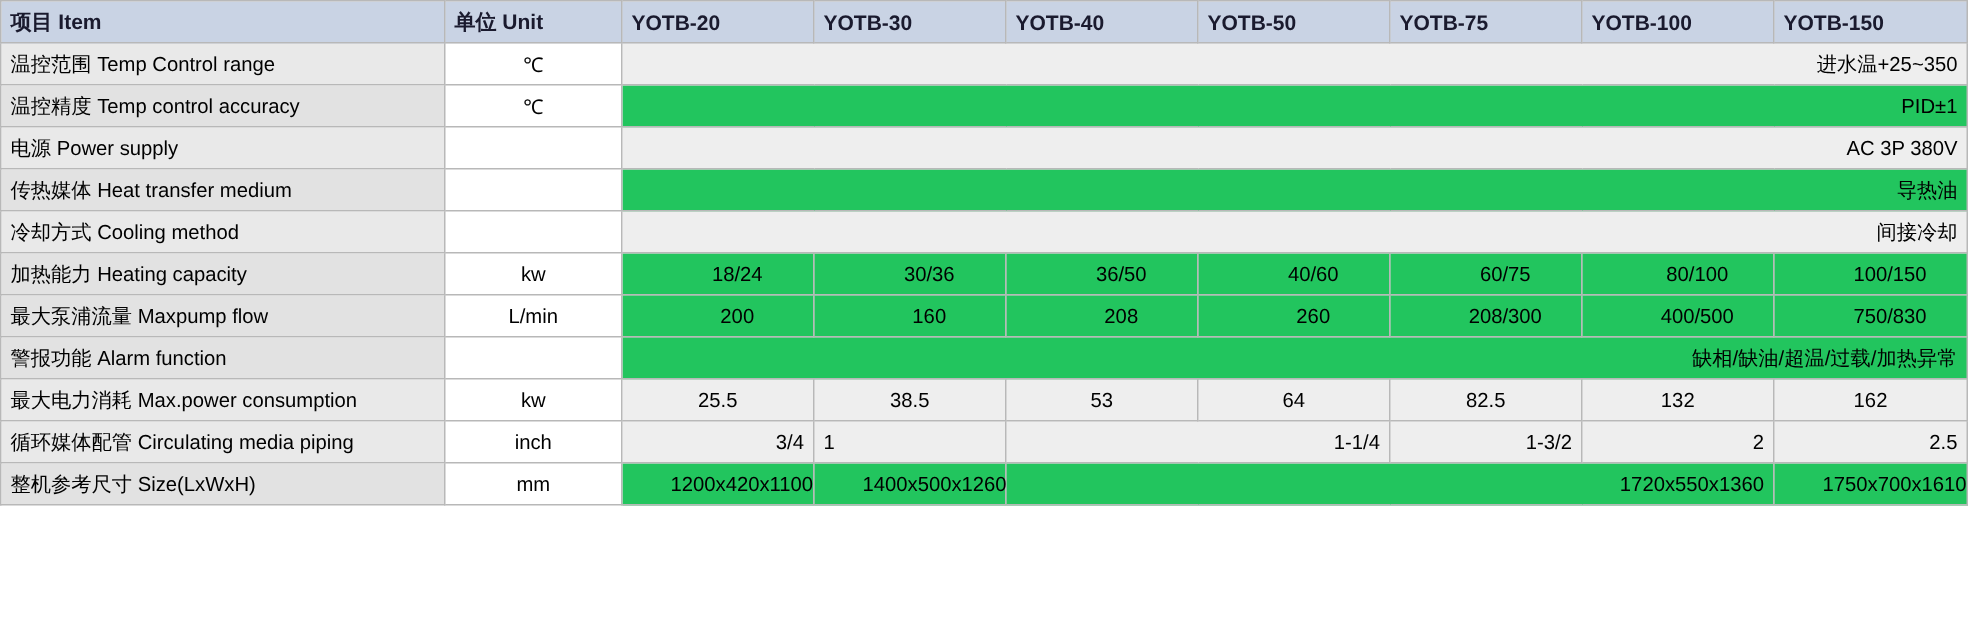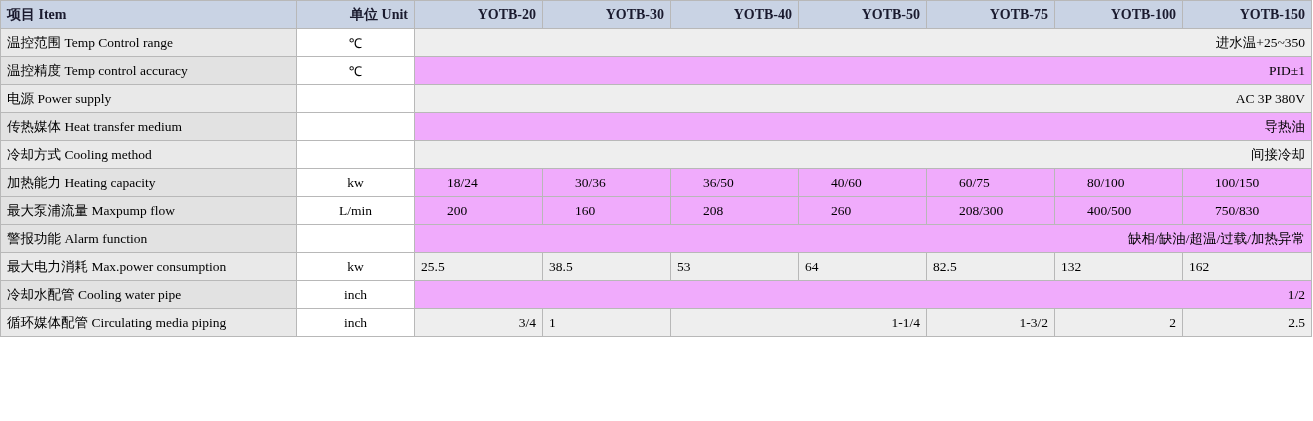--- a/index.html
+++ b/index.html
@@ -12,21 +12,20 @@
     width: 1313px;
     height: 421px;
     overflow: hidden;
   }
   table.spec {
     border-collapse: collapse;
     width: 1196px;
     table-layout: fixed;
     font-size: 13.5px;
     color: #000000;
-    font-family: Liberation Serif, serif;
   }
   table.spec col.c-item    { width: 296px; }
   table.spec col.c-unit    { width: 118px; }
   table.spec col.c-model   { width: 128px; }
   table.spec col.c-model-l { width: 129px; }
 
   table.spec th, table.spec td {
     border: 1px solid #b8b8b8;
     padding: 0 6px;
     height: 28px;
@@ -37,38 +36,39 @@
     background: #c9d3e4;
     font-weight: bold;
     font-size: 14px;
     color: #1a1a2e;
     height: 30px;
   }
   th.head-item {
     text-align: left;
     padding-left: 6px;
   }
-  th.head-center { text-align: right; }
+  th.head-center { text-align: left; }
 
   td.item-cell {
     text-align: left;
     background: #e9e9e9;
     white-space: nowrap;
     overflow: hidden;
   }
   tr.alt td.item-cell { background: #e2e2e2; }
 
   td.unit-cell {
     text-align: center;
     background: #ffffff;
   }
   td.val-cell {
+    text-align: center;
     background: #eeeeee;
   }
-  tr.alt td.val-cell { background: #f0abfc; padding-left: 32px; }
+  tr.alt td.val-cell { background: #22c55e; padding-left: 32px; }
 
   td.span-cell {
     text-align: right;
   }
   td.left-align { text-align: left; padding-left: 8px; }
 </style>
 </head>
 <body>
 
 <table class="spec">
@@ -153,29 +153,32 @@
         <td class="item-cell">最大电力消耗 Max.power consumption</td>
         <td class="unit-cell">kw</td>
         <td class="val-cell">25.5</td>
         <td class="val-cell">38.5</td>
         <td class="val-cell">53</td>
         <td class="val-cell">64</td>
         <td class="val-cell">82.5</td>
         <td class="val-cell">132</td>
         <td class="val-cell">162</td>
       </tr>
-      <tr class="alt">
-        <td class="item-cell">冷却水配管 Cooling water pipe</td>
-        <td class="unit-cell">inch</td>
-        <td class="span-cell val-cell" colspan="7">1/2</td>
-      </tr>
       <tr>
         <td class="item-cell">循环媒体配管 Circulating media piping</td>
         <td class="unit-cell">inch</td>
         <td class="val-cell span-cell" colspan="1">3/4</td>
         <td class="val-cell span-cell left-align" colspan="1">1</td>
         <td class="val-cell span-cell" colspan="2">1-1/4</td>
         <td class="val-cell span-cell" colspan="1">1-3/2</td>
         <td class="val-cell span-cell" colspan="1">2</td>
         <td class="val-cell span-cell" colspan="1">2.5</td>
       </tr>
+      <tr class="alt">
+        <td class="item-cell">整机参考尺寸 Size(LxWxH)</td>
+        <td class="unit-cell">mm</td>
+        <td class="val-cell span-cell" colspan="1">1200x420x1100</td>
+        <td class="val-cell span-cell" colspan="1">1400x500x1260</td>
+        <td class="val-cell span-cell" colspan="4">1720x550x1360</td>
+        <td class="val-cell span-cell" colspan="1">1750x700x1610</td>
+      </tr>
     </tbody>
 </table>
 
 </body></html>

